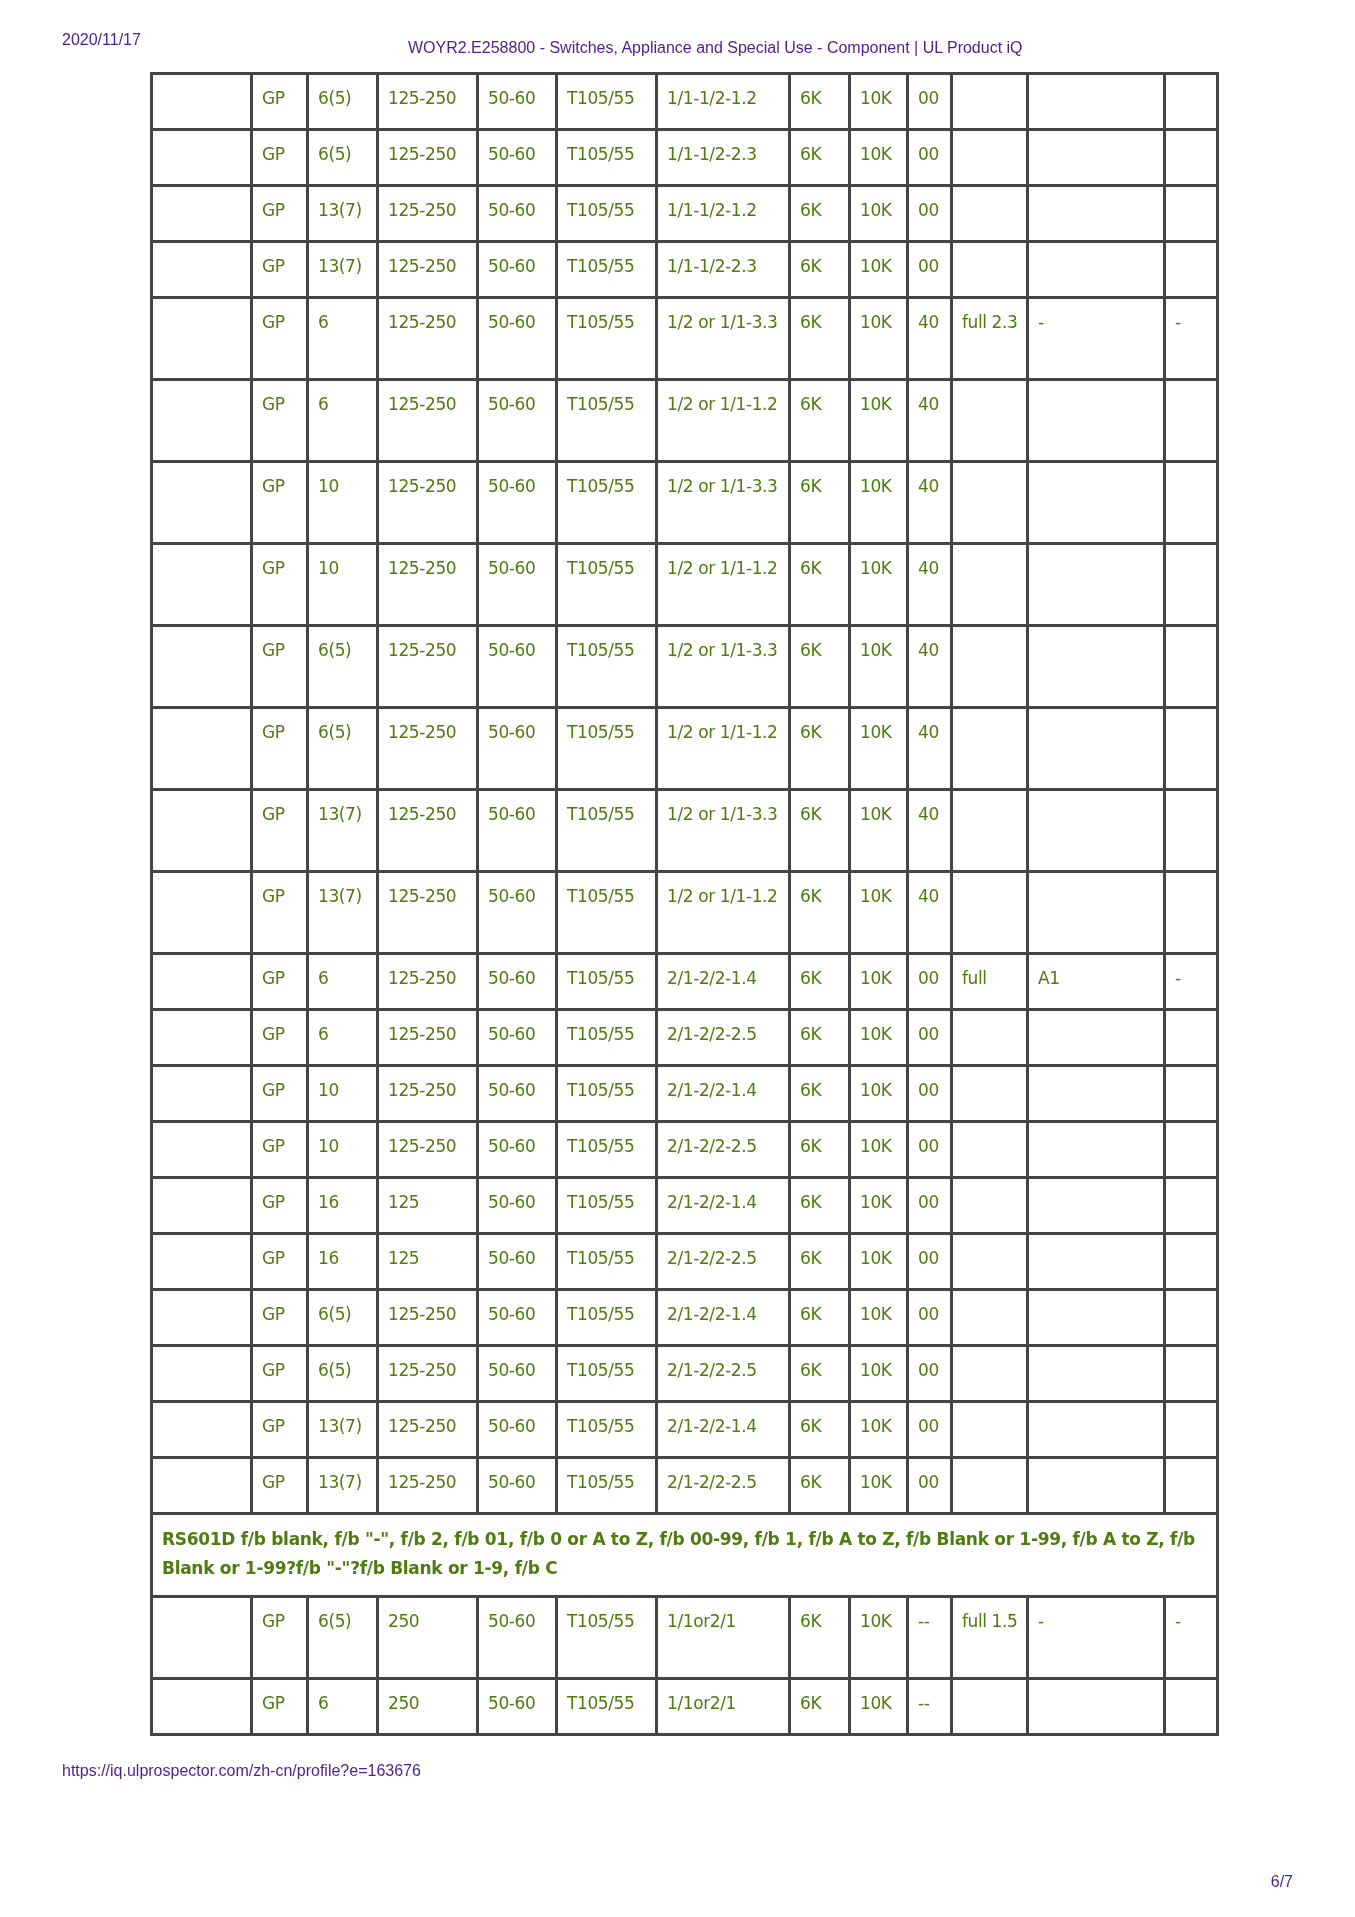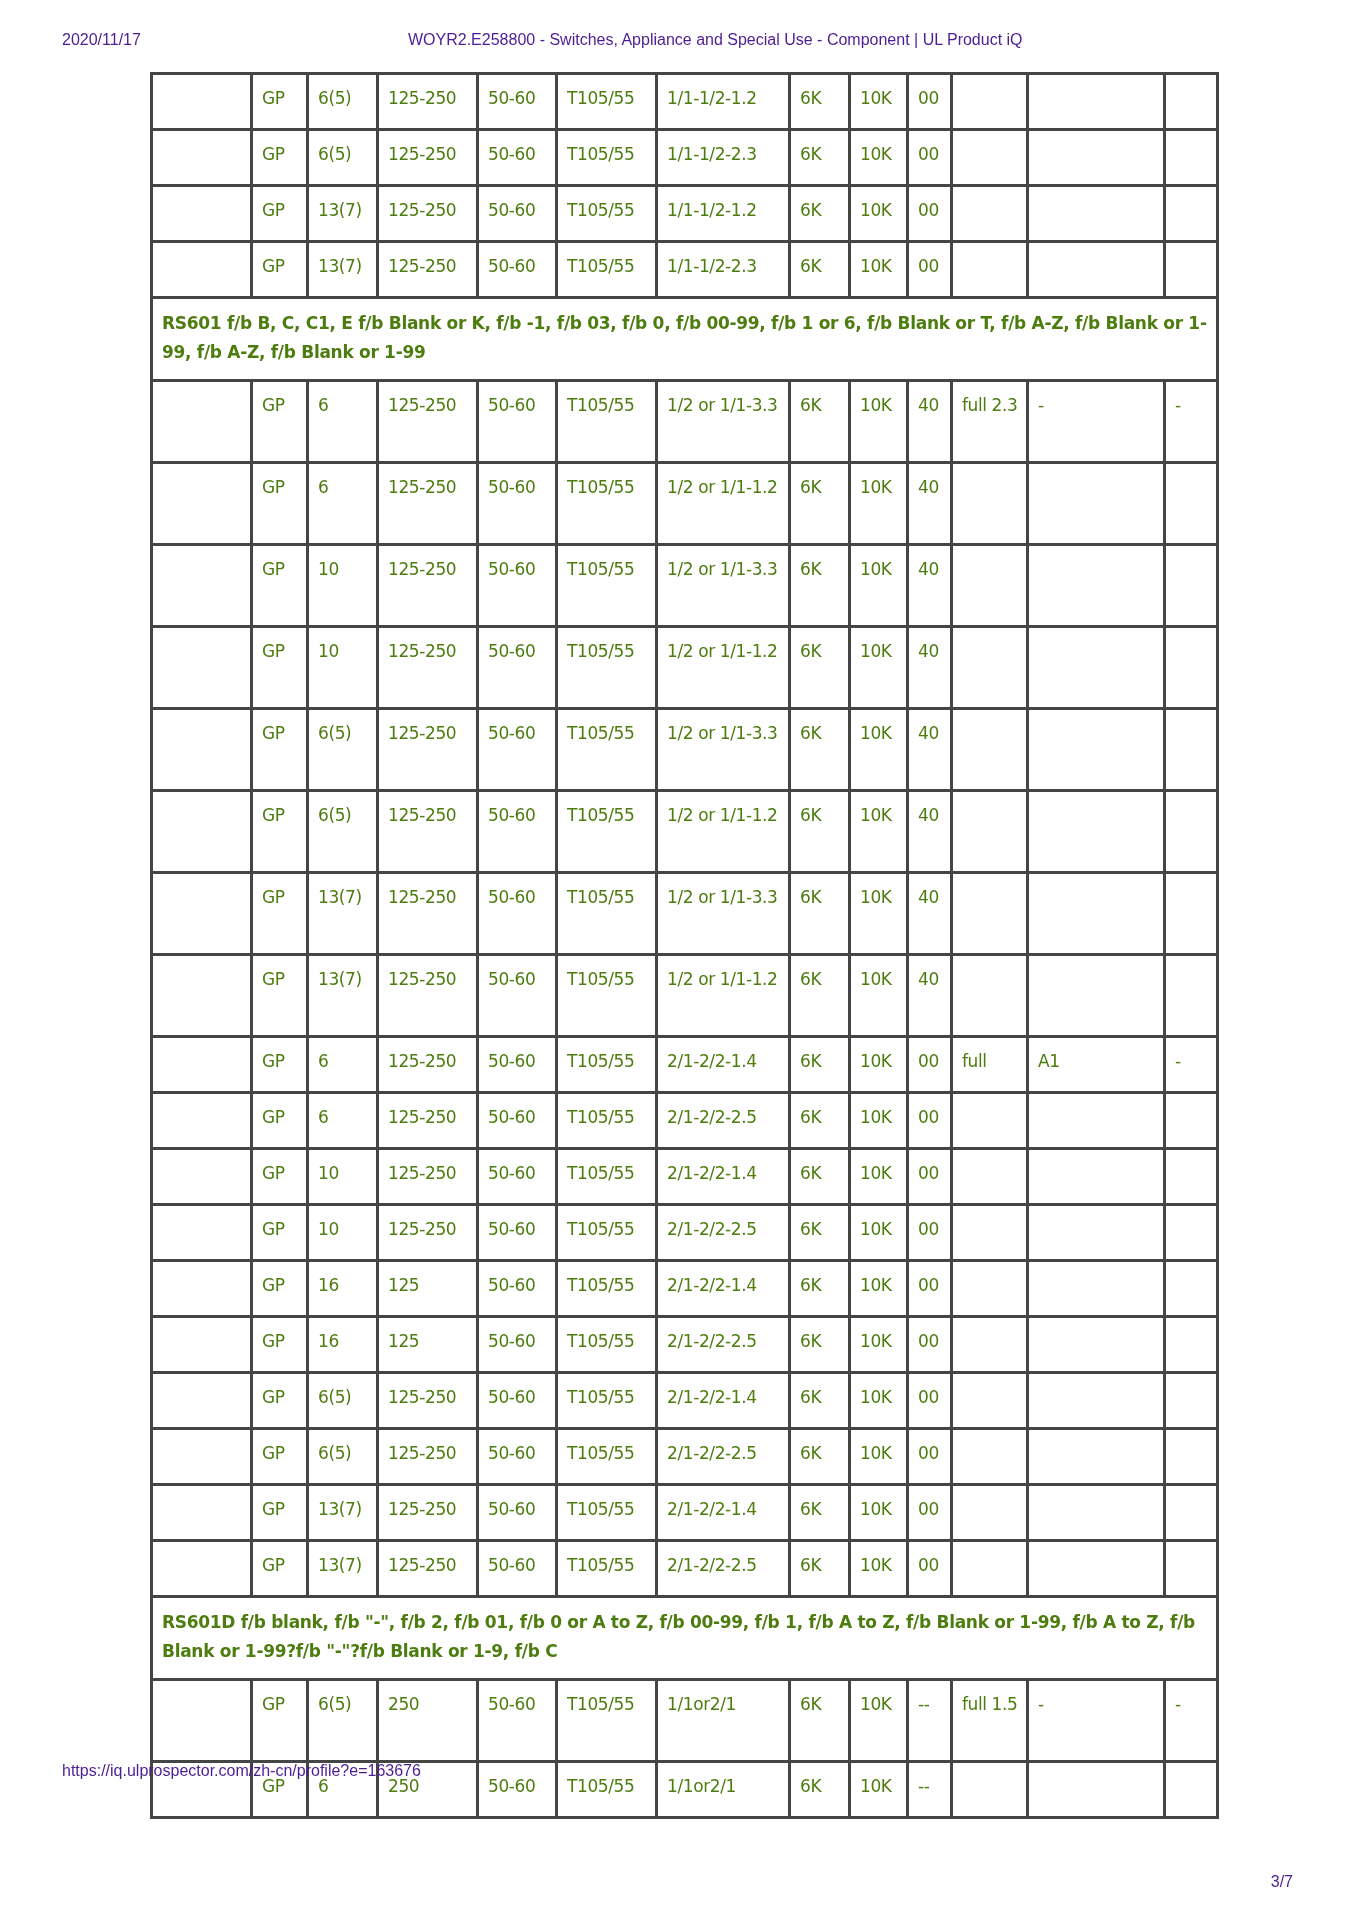--- a/index.html
+++ b/index.html
@@ -1,19 +1,19 @@
 <!DOCTYPE html>
 <html><head>
 <meta charset="utf-8">
 <style>
   html, body { margin:0; padding:0; background:#ffffff; }
   body { width:1355px; height:1917px; position:relative; overflow:hidden; color:#111; }
   .pg-head, .pg-foot { position:absolute; font-family:"Liberation Sans", sans-serif; font-size:16px; color:#4c1d95; }
   .pg-date { left:62px; top:31px; }
-  .pg-title { left:408px; top:31px; }
+  .pg-title { left:408px; top:39px; }
   .pg-url { left:62px; top:1762px; }
   .pg-num { right:62px; top:1873px; }
 
   table.spec {
     position:absolute; left:150px; top:72px;
     width:1066px; border-collapse:collapse; table-layout:fixed;
     font-family:"DejaVu Sans", sans-serif; font-size:17px; color:#4d7c0f;
     border:3px solid #454545;
   }
   table.spec td {
@@ -107,23 +107,20 @@
         <td>50-60</td>
         <td>T105/55</td>
         <td>1/1-1/2-2.3</td>
         <td>6K</td>
         <td>10K</td>
         <td>00</td>
         <td></td>
         <td></td>
         <td></td>
       </tr>
-      <tr class="sec">
-        <td colspan="13">RS601 f/b B, C, C1, E f/b Blank or K, f/b -1, f/b 03, f/b 0, f/b 00-99, f/b 1 or 6, f/b Blank or T, f/b A-Z, f/b Blank or 1-99, f/b A-Z, f/b Blank or 1-99</td>
-      </tr>
       <tr class="r2">
         <td></td>
         <td>GP</td>
         <td>6</td>
         <td>125-250</td>
         <td>50-60</td>
         <td>T105/55</td>
         <td>1/2 or 1/1-3.3</td>
         <td>6K</td>
         <td>10K</td>
@@ -417,13 +414,13 @@
         <td>10K</td>
         <td>--</td>
         <td></td>
         <td></td>
         <td></td>
       </tr>
     </tbody>
 </table>
 
 <div class="pg-foot pg-url">https://iq.ulprospector.com/zh-cn/profile?e=163676</div>
-<div class="pg-foot pg-num">3/7</div>
+<div class="pg-foot pg-num">6/7</div>
 
 </body></html>

